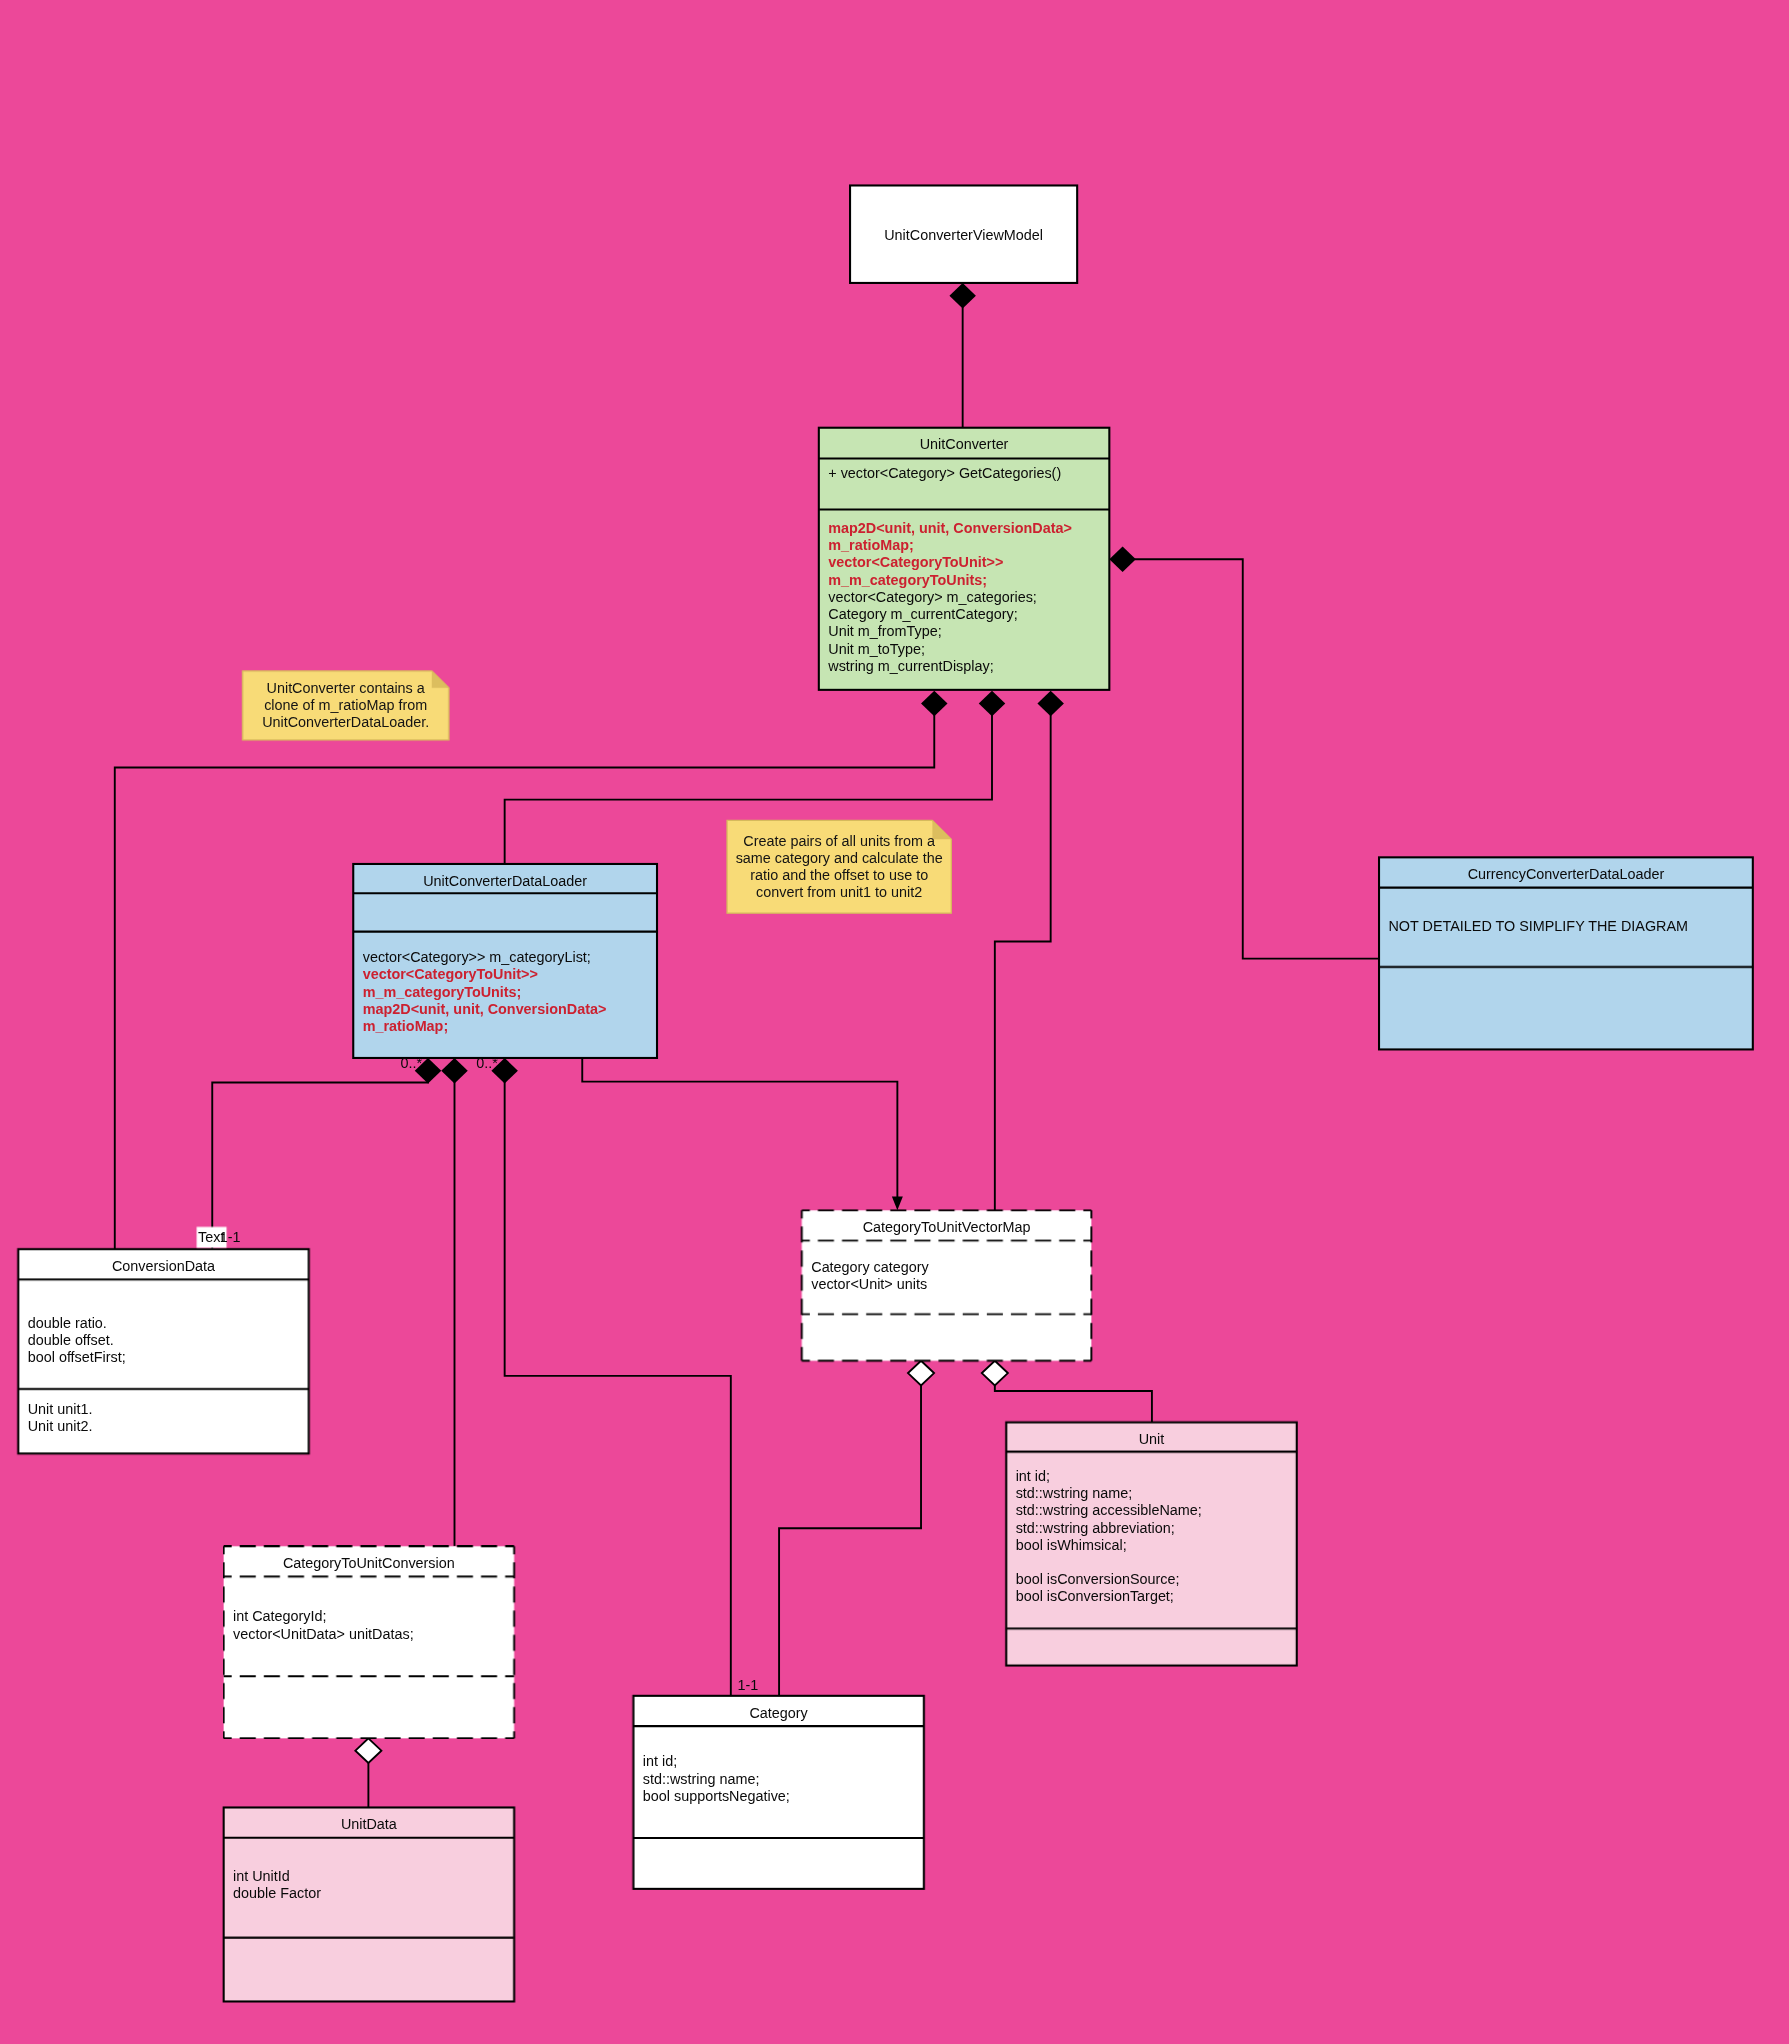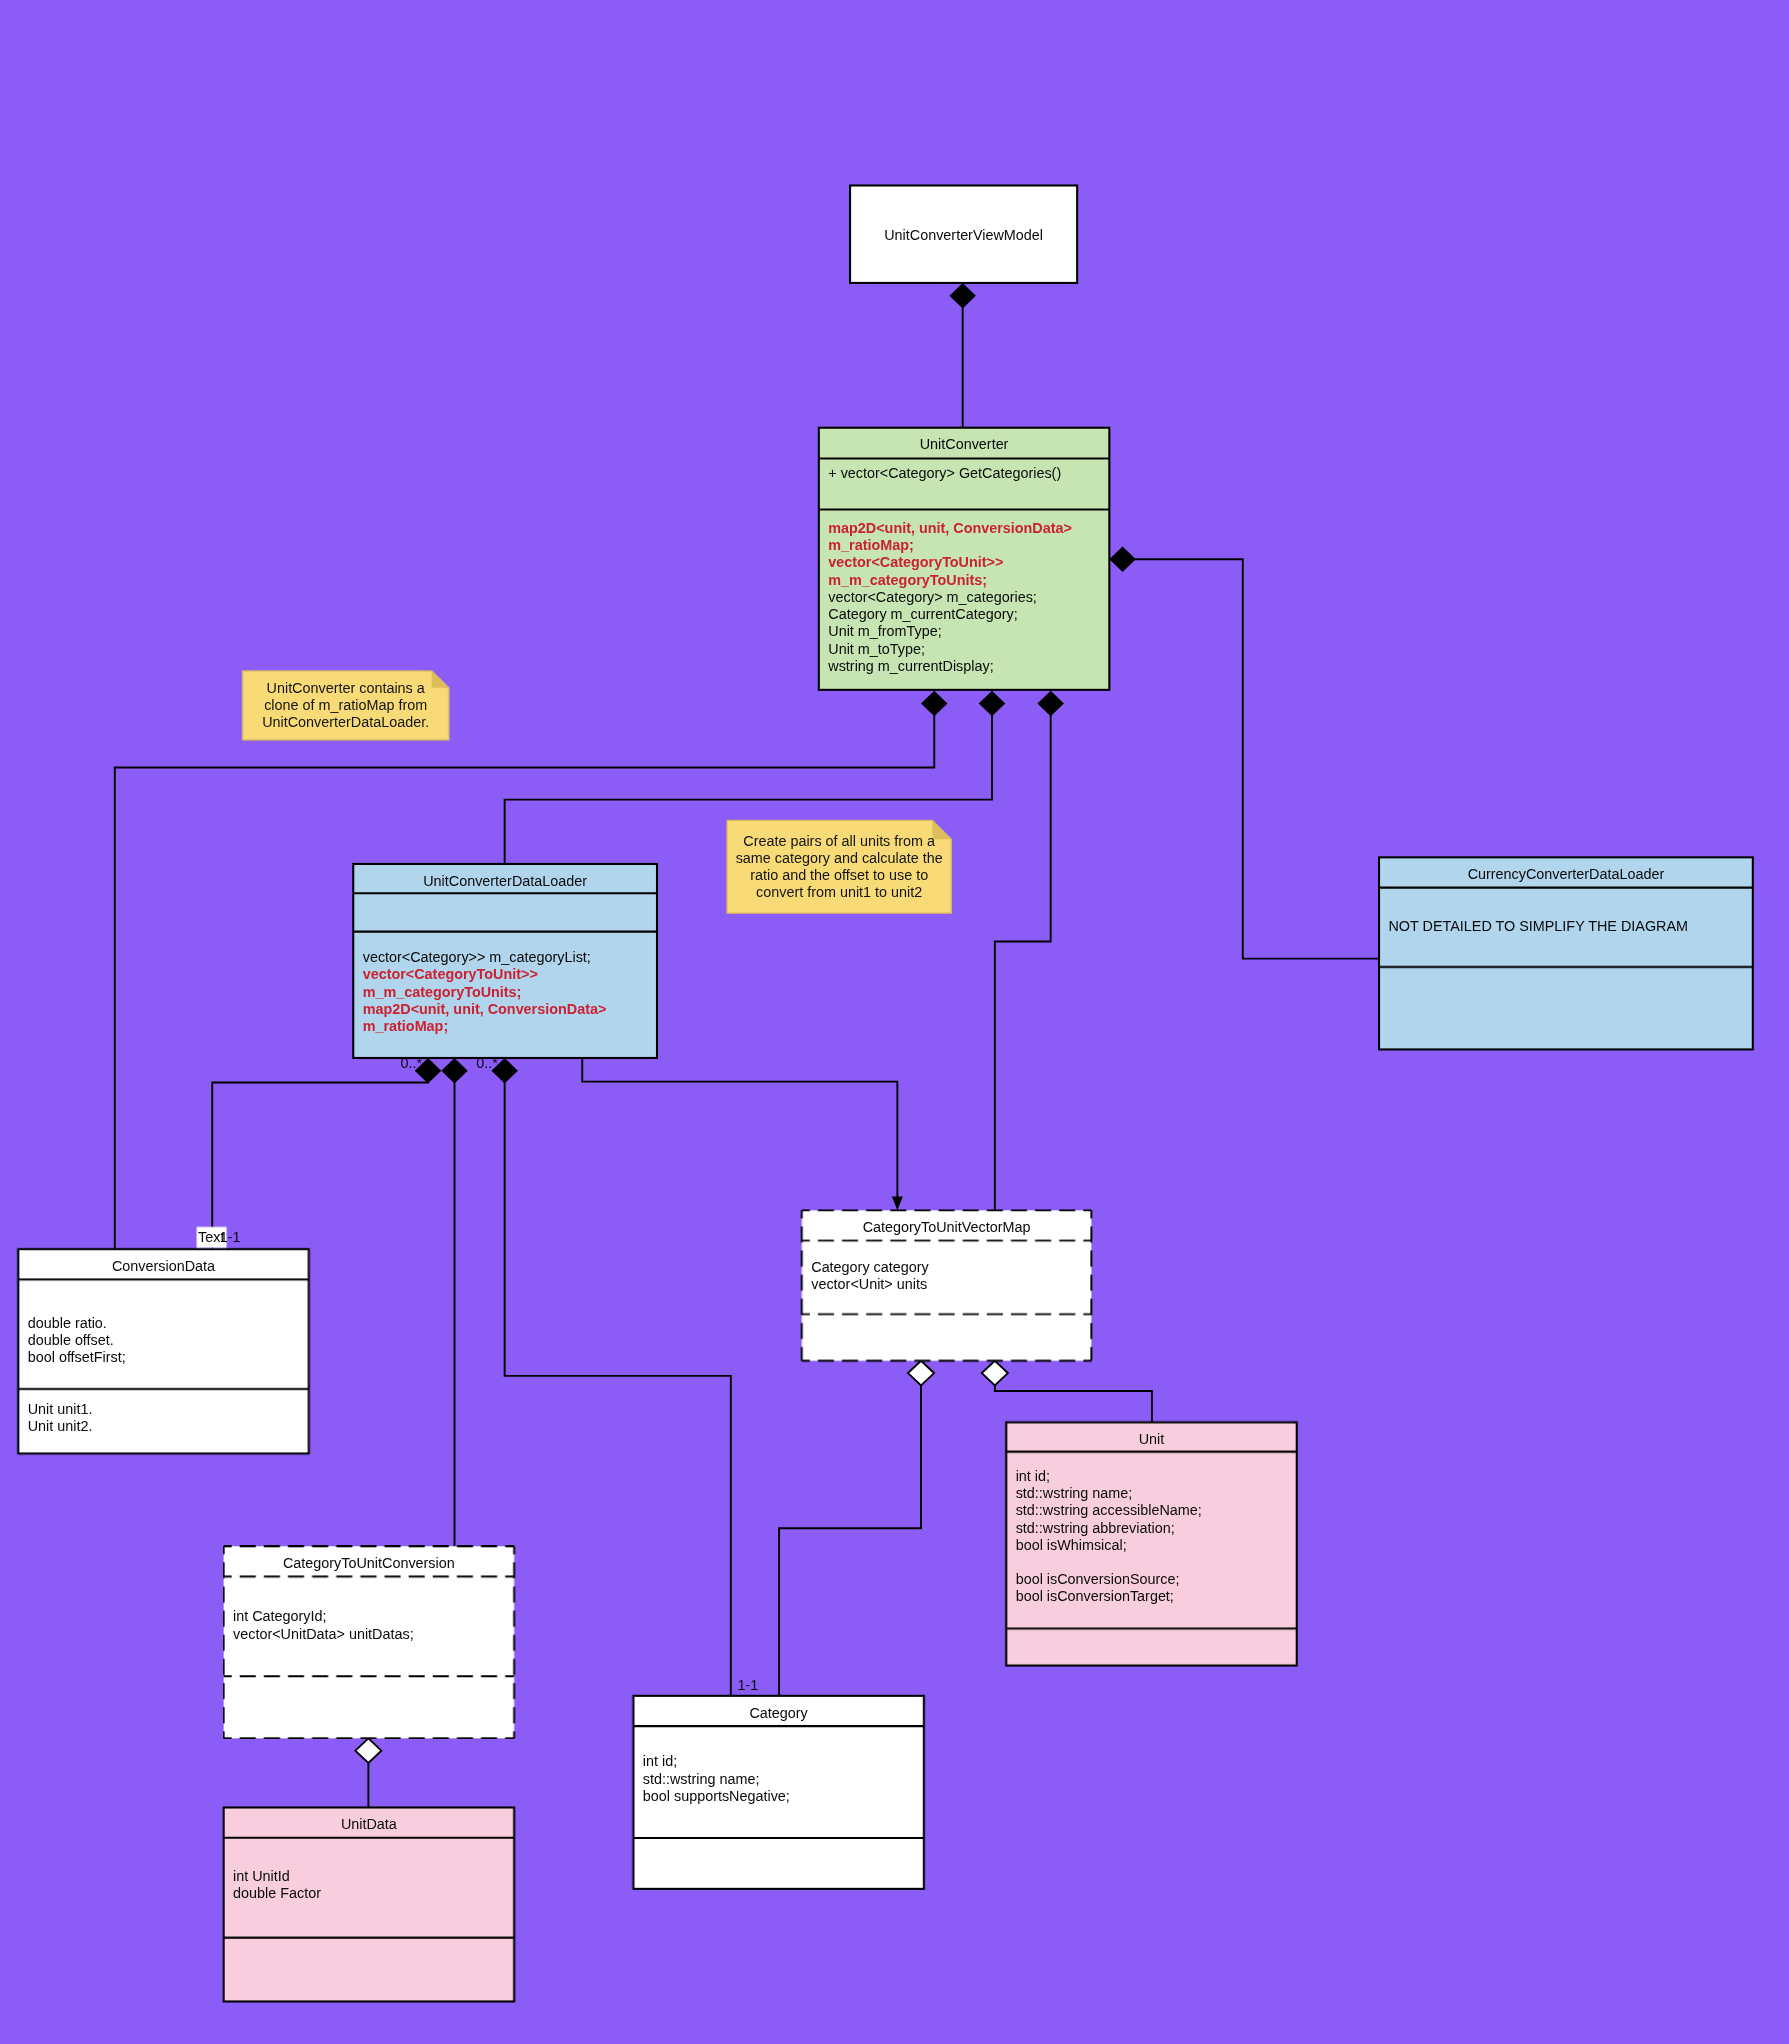--- a/index.html
+++ b/index.html
@@ -1,19 +1,19 @@
 <!DOCTYPE html>
 <html style="font-size:15px"><head>
 <meta charset="utf-8">
 <title>UnitConverter UML Class Diagram</title>
 <style>
   html,body{margin:0;padding:0;background:#ffffff;}
   body{width:1790px;height:2044px;overflow:hidden;
        font-family:"Liberation Sans",sans-serif;}
-  #canvas{position:relative;width:1790px;height:2044px;background:#8b5cf6;
+  #canvas{position:relative;width:1790px;height:2044px;background:#ec4899;
            transform:translateZ(0);}
   svg{display:block;shape-rendering:geometricPrecision;}
   #svg text{will-change:opacity;}
   text{font-family:"Liberation Sans",sans-serif;}
   .cls-title{font-size:15.2px;fill:#0a0a0a;}
   .cls-body{font-size:15.2px;fill:#0a0a0a;}
   .cls-red{font-size:15.2px;font-weight:bold;fill:#cc2130;}
   .note-txt{font-size:15.2px;fill:#141414;}
   .edge-lbl{font-size:15.2px;fill:#0a0a0a;}
 </style>

